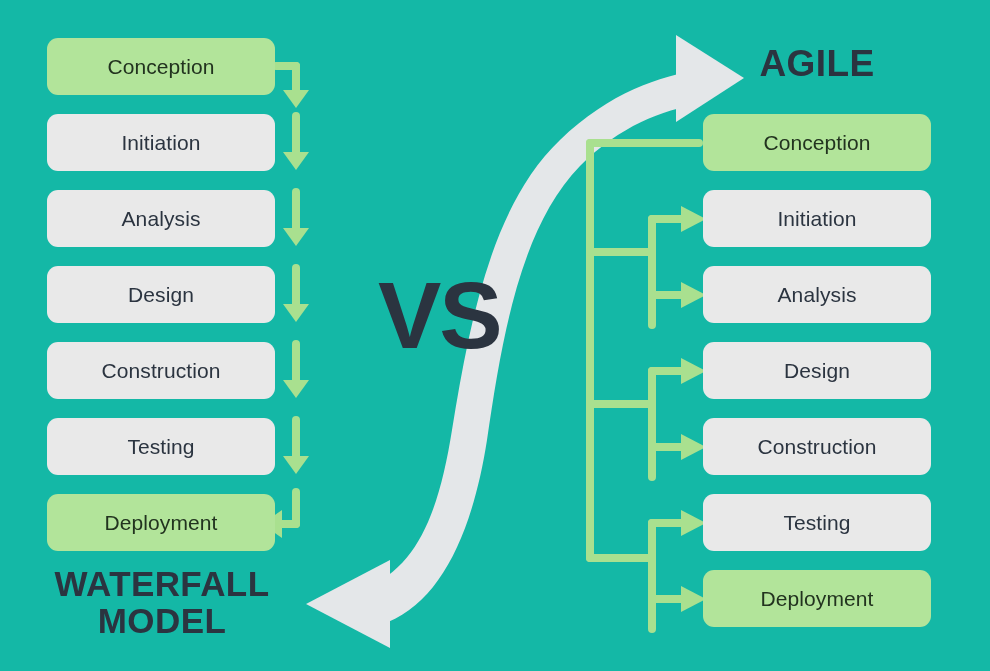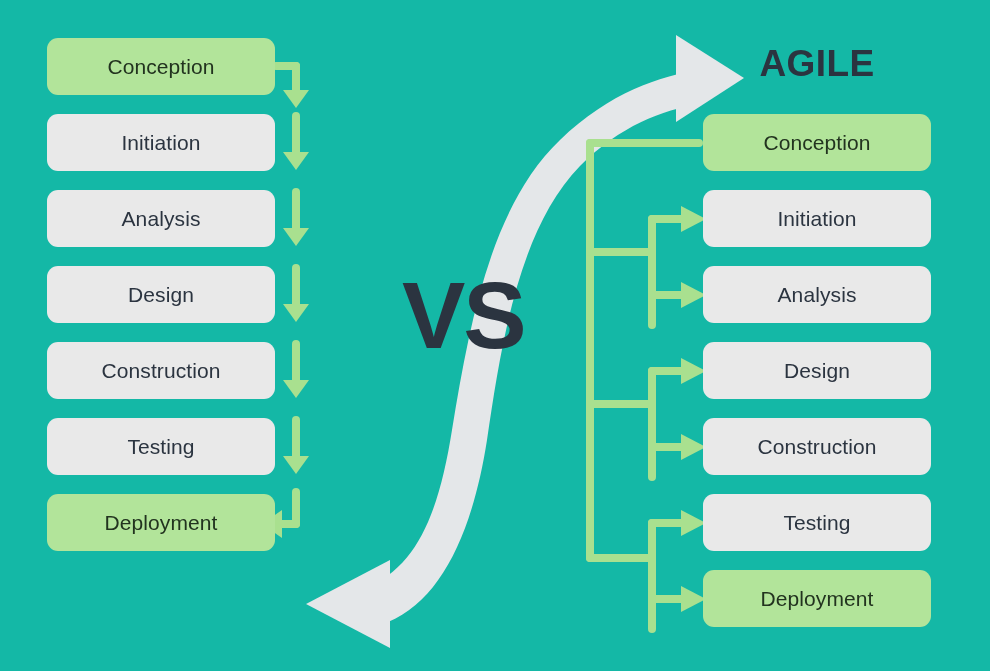--- a/index.html
+++ b/index.html
@@ -76,21 +76,20 @@
   #vs-label {
     position: absolute;
     left: 378px;
     top: 268px;
     width: 160px;
     font-size: 95px;
     font-weight: bold;
     color: #2b3440;
     letter-spacing: -2px;
     line-height: 1;
-    margin-left: 24px;
   }
 
   
   svg.layer {
     position: absolute;
     left: 0;
     top: 0;
     width: 990px;
     height: 671px;
     pointer-events: none;
@@ -243,16 +242,20 @@
   </div>
   <div class="phase-box ag-box" style="top:494px">
     <span>Testing</span>
   </div>
   <div class="phase-box ag-box accent" style="top:570px">
     <span>Deployment</span>
   </div>
 
   <div class="heading" id="agile-title">AGILE</div>
 
+  <div class="heading" id="waterfall-title">
+    <div>WATERFALL</div>
+    <div>MODEL</div>
+  </div>
 
   <div id="vs-label">VS</div>
 
 </div>
 
 </body></html>

